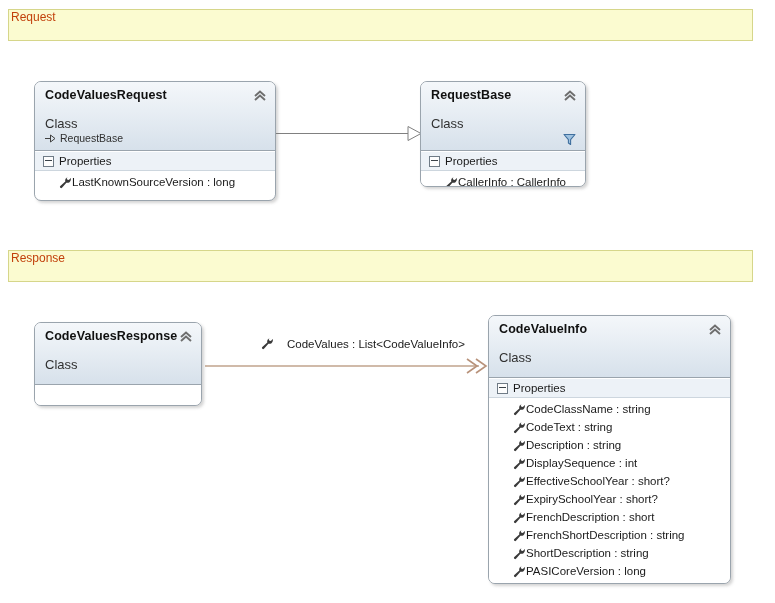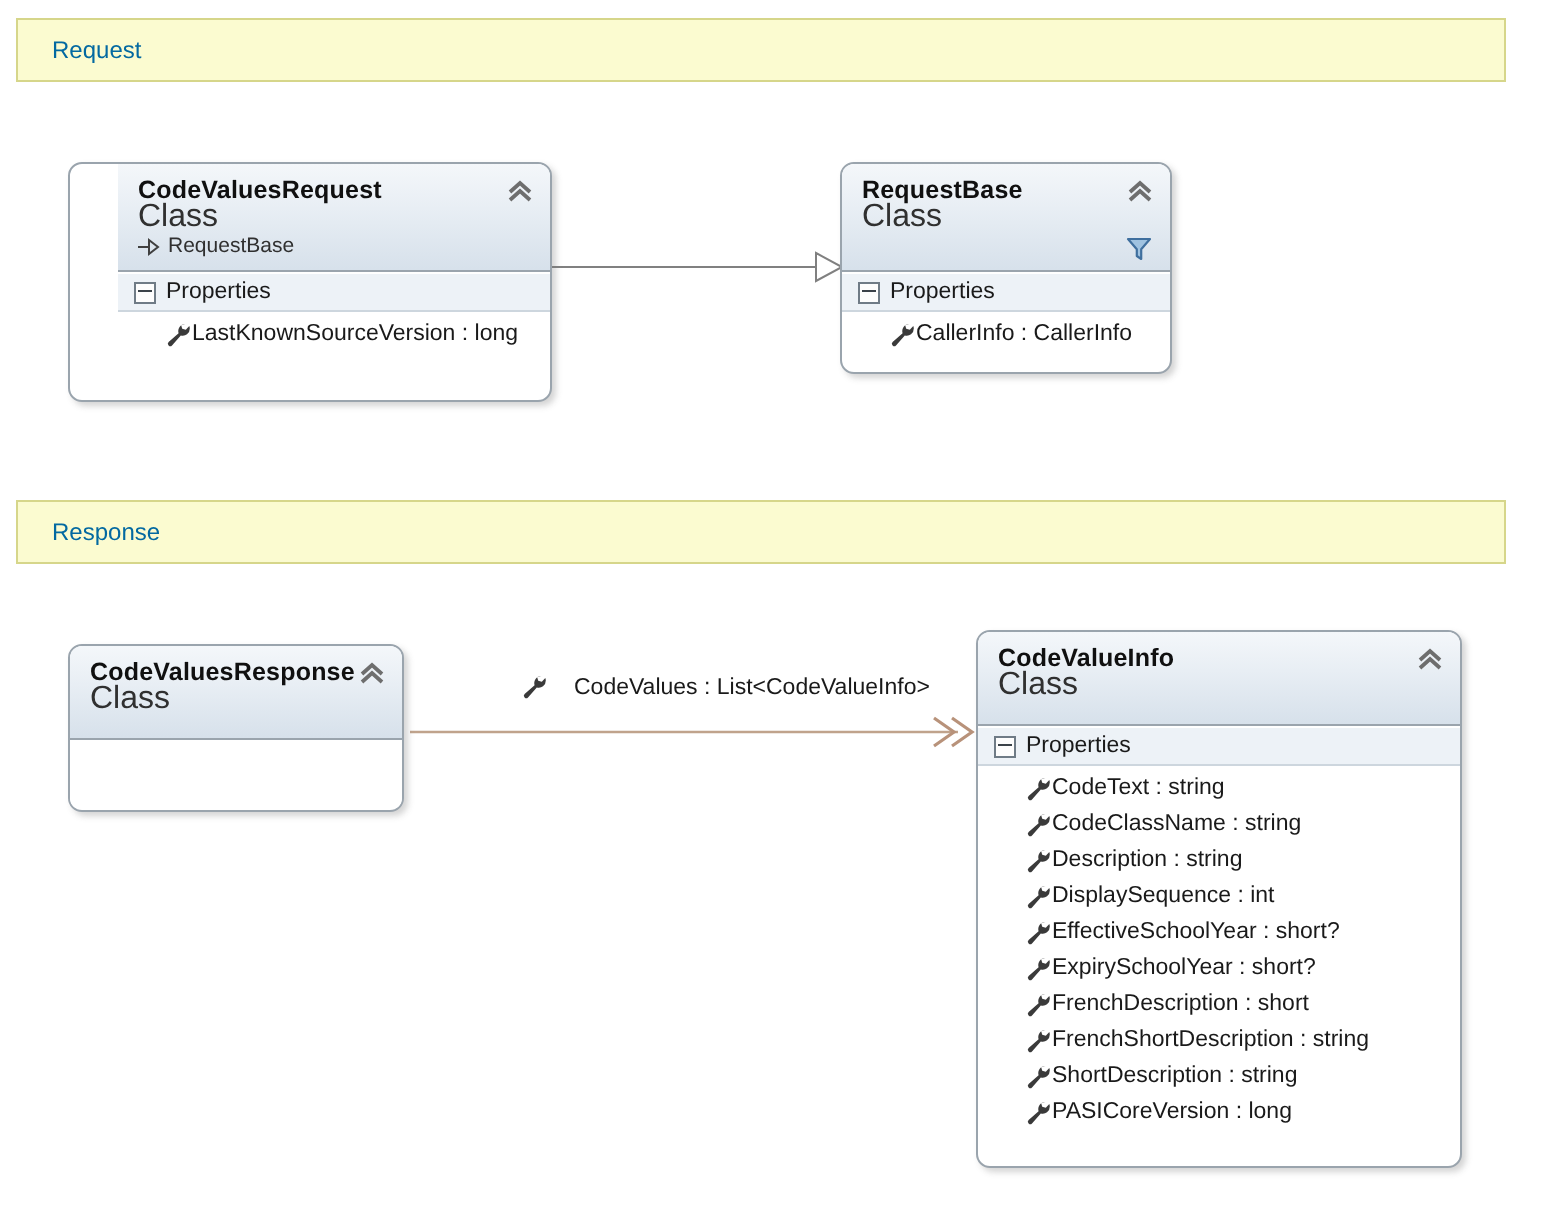--- a/index.html
+++ b/index.html
@@ -17,23 +17,22 @@
     overflow: hidden;
   }
 
   
   .banner {
     position: absolute;
     background: #fbfbd0;
     border: 1px solid #d6d68a;
     box-sizing: border-box;
     display: flex;
-    align-items: center;
-    padding-left: 17px;
-    color: #0369a1;
+    padding-left: 2px;
+    color: #c2410c;
     font-size: 12px;
   }
 
   
   .classbox {
     position: absolute;
     box-sizing: border-box;
     border: 1px solid #9aa4ad;
     border-radius: 7px;
     background: #ffffff;
@@ -49,24 +48,24 @@
   }
   .cb-title {
     font-weight: bold;
     font-size: 12.5px;
     color: #101010;
     letter-spacing: 0.1px;
     line-height: 14px;
     padding-right: 22px;
   }
   .cb-stereotype {
-    font-size: 16px;
+    font-size: 13px;
     color: #303030;
     line-height: 13px;
-    margin-top: 0px;
+    margin-top: 15px;
   }
   .cb-base {
     font-size: 10.5px;
     color: #303030;
     line-height: 14px;
     display: flex;
     align-items: center;
     gap: 4px;
     margin-top: 1px;
   }
@@ -163,21 +162,21 @@
   <span>Response</span>
 </div>
 
 <div class="conn" style="left:275px; top:120px; width:150px; height:28px;">
   <svg width="150" height="28" viewBox="0 0 150 28">
     <line x1="0" y1="13.5" x2="133" y2="13.5" stroke="#808080" stroke-width="1"></line>
     <polygon points="133,6.5 146,13.5 133,20.5" fill="#ffffff" stroke="#808080" stroke-width="1"></polygon>
   </svg>
 </div>
 
-<div class="classbox" style="left:34px; top:81px; width:242px; height:120px;padding-left:24px;">
+<div class="classbox" style="left:34px; top:81px; width:242px; height:120px;">
 
   <div class="cb-header">
     <div class="cb-title">CodeValuesRequest</div>
     <div class="cb-stereotype">Class</div>
     <div class="cb-base">
       <span>
         <svg width="11" height="9" viewBox="0 0 11 9">
           <line x1="0" y1="4.5" x2="6" y2="4.5" stroke="#404040" stroke-width="1.1"></line>
           <polygon points="5.5,1 10,4.5 5.5,8" fill="none" stroke="#404040" stroke-width="1"></polygon>
         </svg>
@@ -298,36 +297,36 @@
     <span>Properties</span>
   </div>
 
   <div class="compartment-body" id="cvi-members">
       <div class="member">
         <span>
           <svg width="13" height="13" viewBox="0 0 13 13">
             <path d="M9.6 1.0a3.5 3.5 0 0 0-3.3 4.6L1.3 10.0a1.2 1.2 0 1 0 1.7 1.7l4.4-5.0a3.5 3.5 0 0 0 4.5-3.4c0-.45-.09-.87-.25-1.26L9.9 3.9 8.1 3.4 7.6 1.6 9.6 1.0z" fill="#3a3a3a"></path>
           </svg>
         </span>
+        <span>CodeClassName : string</span>
+      </div>
+      <div class="member">
+        <span>
+          <svg width="13" height="13" viewBox="0 0 13 13">
+            <path d="M9.6 1.0a3.5 3.5 0 0 0-3.3 4.6L1.3 10.0a1.2 1.2 0 1 0 1.7 1.7l4.4-5.0a3.5 3.5 0 0 0 4.5-3.4c0-.45-.09-.87-.25-1.26L9.9 3.9 8.1 3.4 7.6 1.6 9.6 1.0z" fill="#3a3a3a"></path>
+          </svg>
+        </span>
         <span>CodeText : string</span>
       </div>
       <div class="member">
         <span>
           <svg width="13" height="13" viewBox="0 0 13 13">
             <path d="M9.6 1.0a3.5 3.5 0 0 0-3.3 4.6L1.3 10.0a1.2 1.2 0 1 0 1.7 1.7l4.4-5.0a3.5 3.5 0 0 0 4.5-3.4c0-.45-.09-.87-.25-1.26L9.9 3.9 8.1 3.4 7.6 1.6 9.6 1.0z" fill="#3a3a3a"></path>
           </svg>
         </span>
-        <span>CodeClassName : string</span>
-      </div>
-      <div class="member">
-        <span>
-          <svg width="13" height="13" viewBox="0 0 13 13">
-            <path d="M9.6 1.0a3.5 3.5 0 0 0-3.3 4.6L1.3 10.0a1.2 1.2 0 1 0 1.7 1.7l4.4-5.0a3.5 3.5 0 0 0 4.5-3.4c0-.45-.09-.87-.25-1.26L9.9 3.9 8.1 3.4 7.6 1.6 9.6 1.0z" fill="#3a3a3a"></path>
-          </svg>
-        </span>
         <span>Description : string</span>
       </div>
       <div class="member">
         <span>
           <svg width="13" height="13" viewBox="0 0 13 13">
             <path d="M9.6 1.0a3.5 3.5 0 0 0-3.3 4.6L1.3 10.0a1.2 1.2 0 1 0 1.7 1.7l4.4-5.0a3.5 3.5 0 0 0 4.5-3.4c0-.45-.09-.87-.25-1.26L9.9 3.9 8.1 3.4 7.6 1.6 9.6 1.0z" fill="#3a3a3a"></path>
           </svg>
         </span>
         <span>DisplaySequence : int</span>
       </div>

